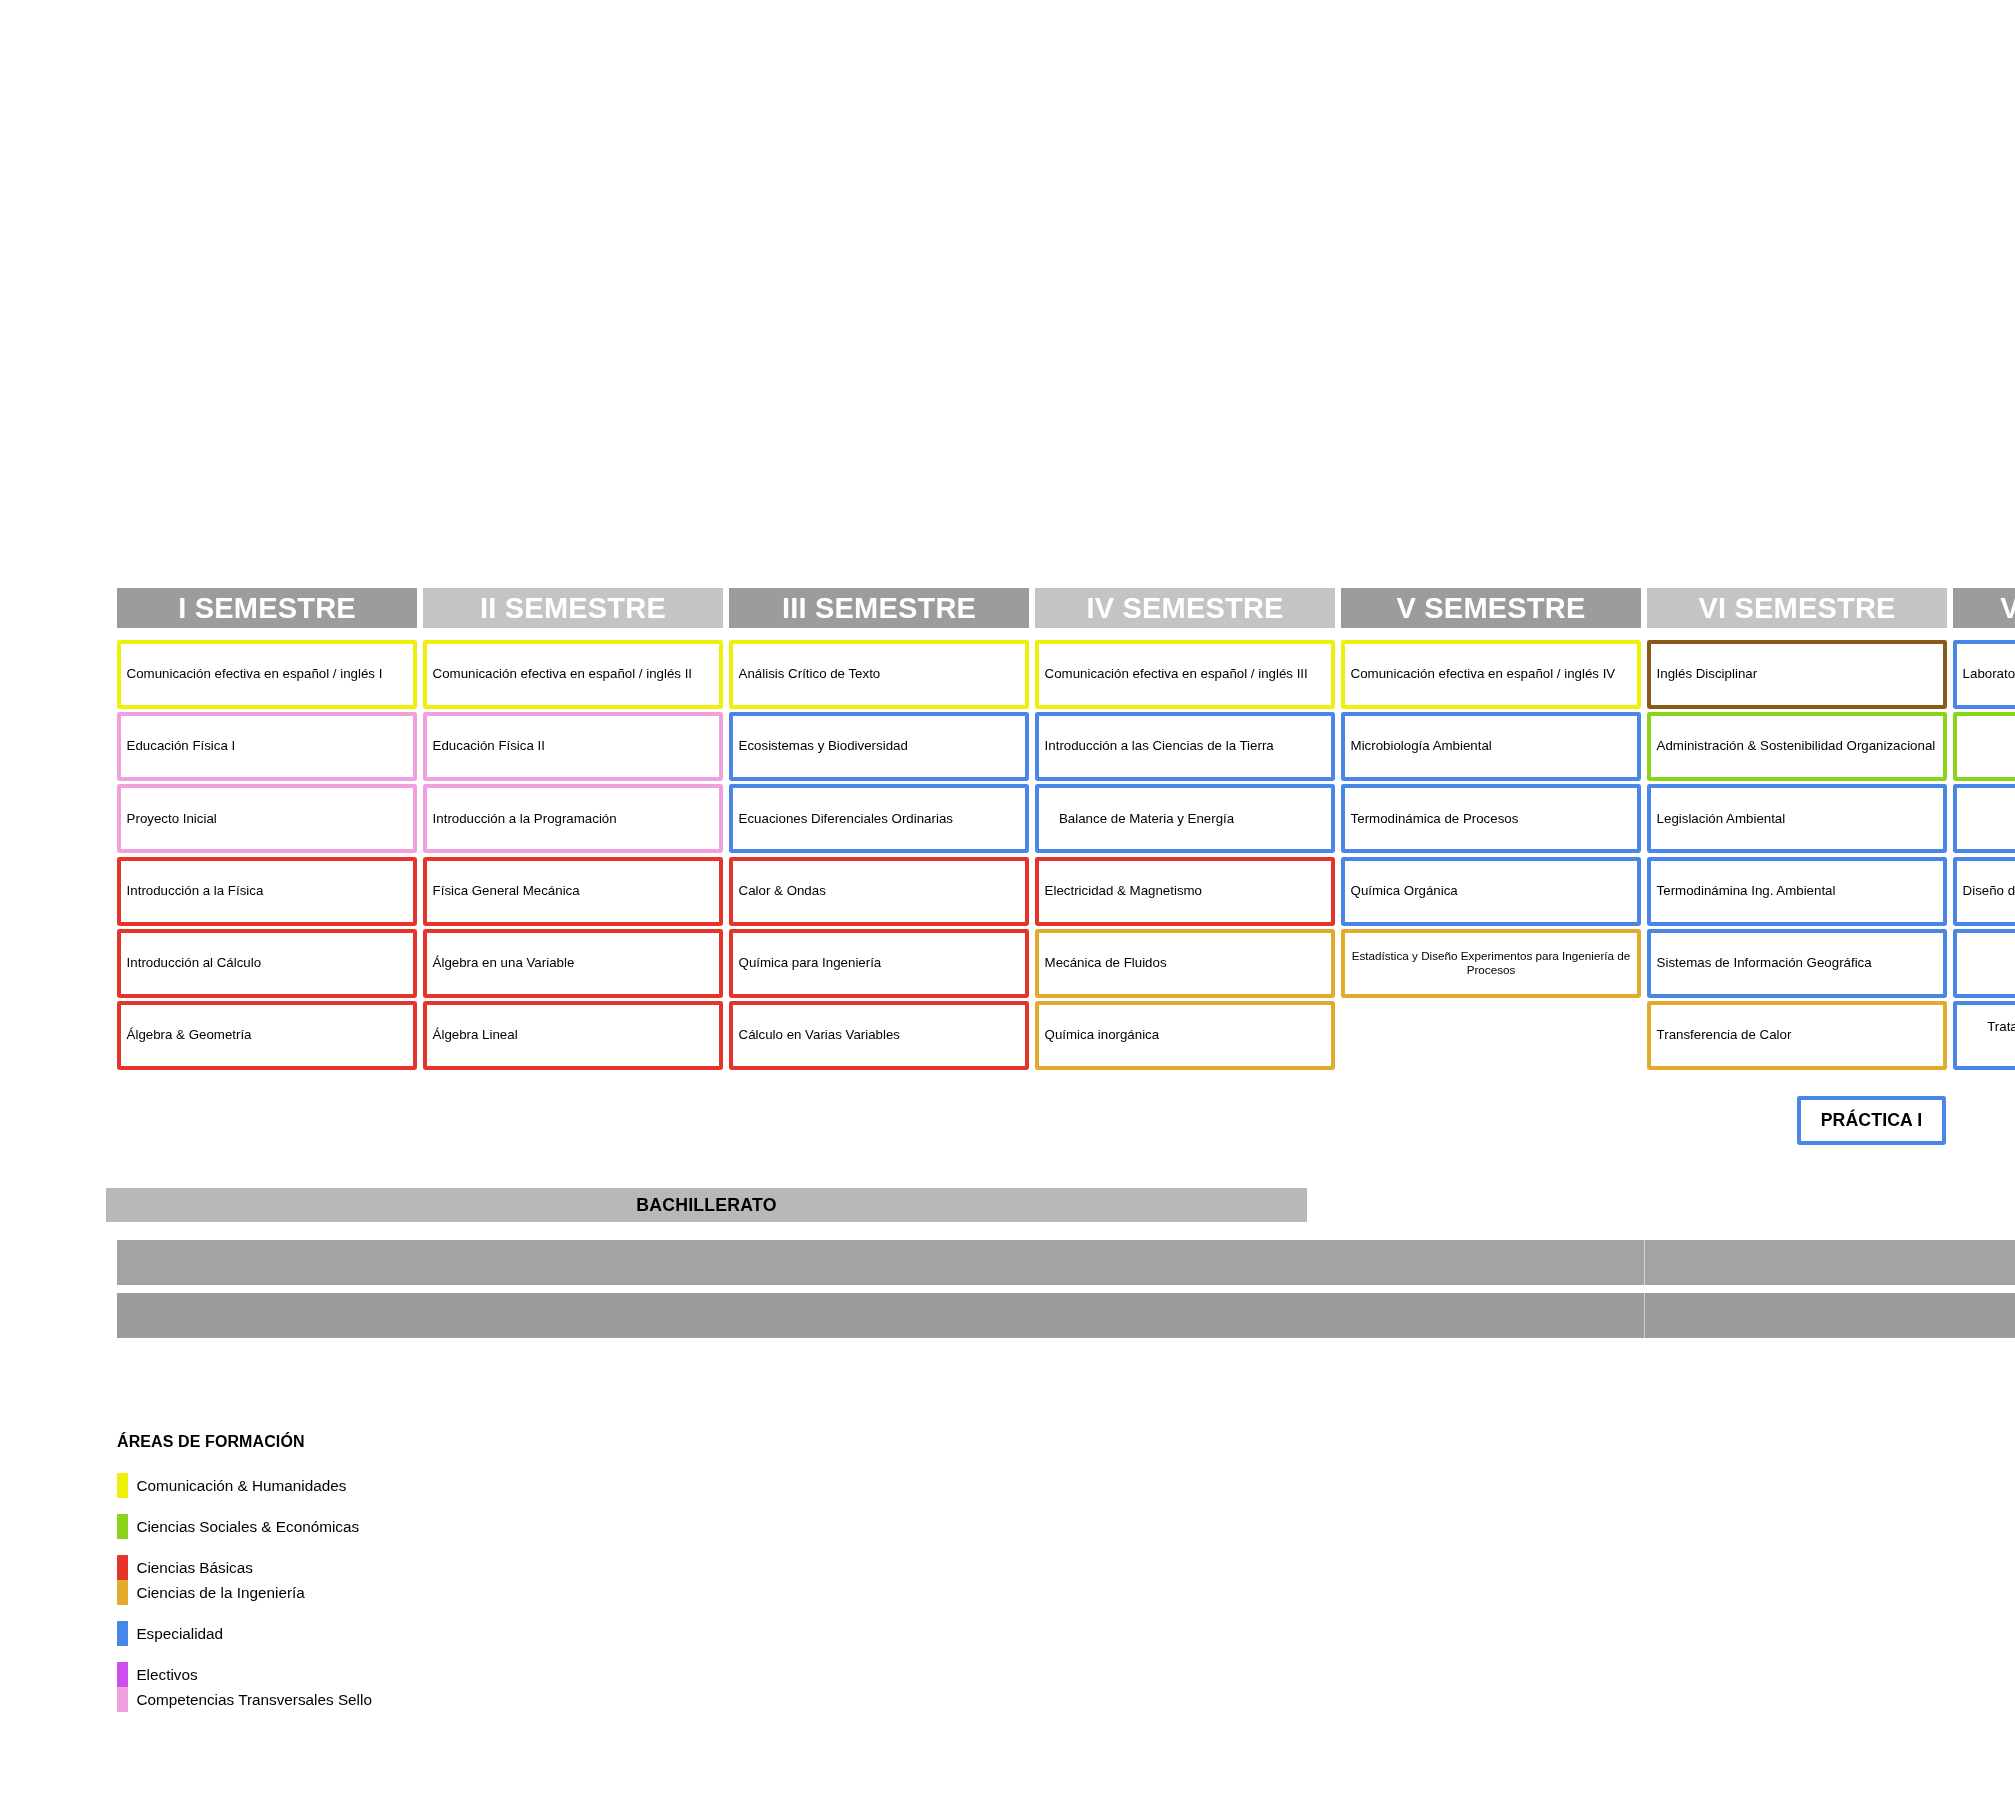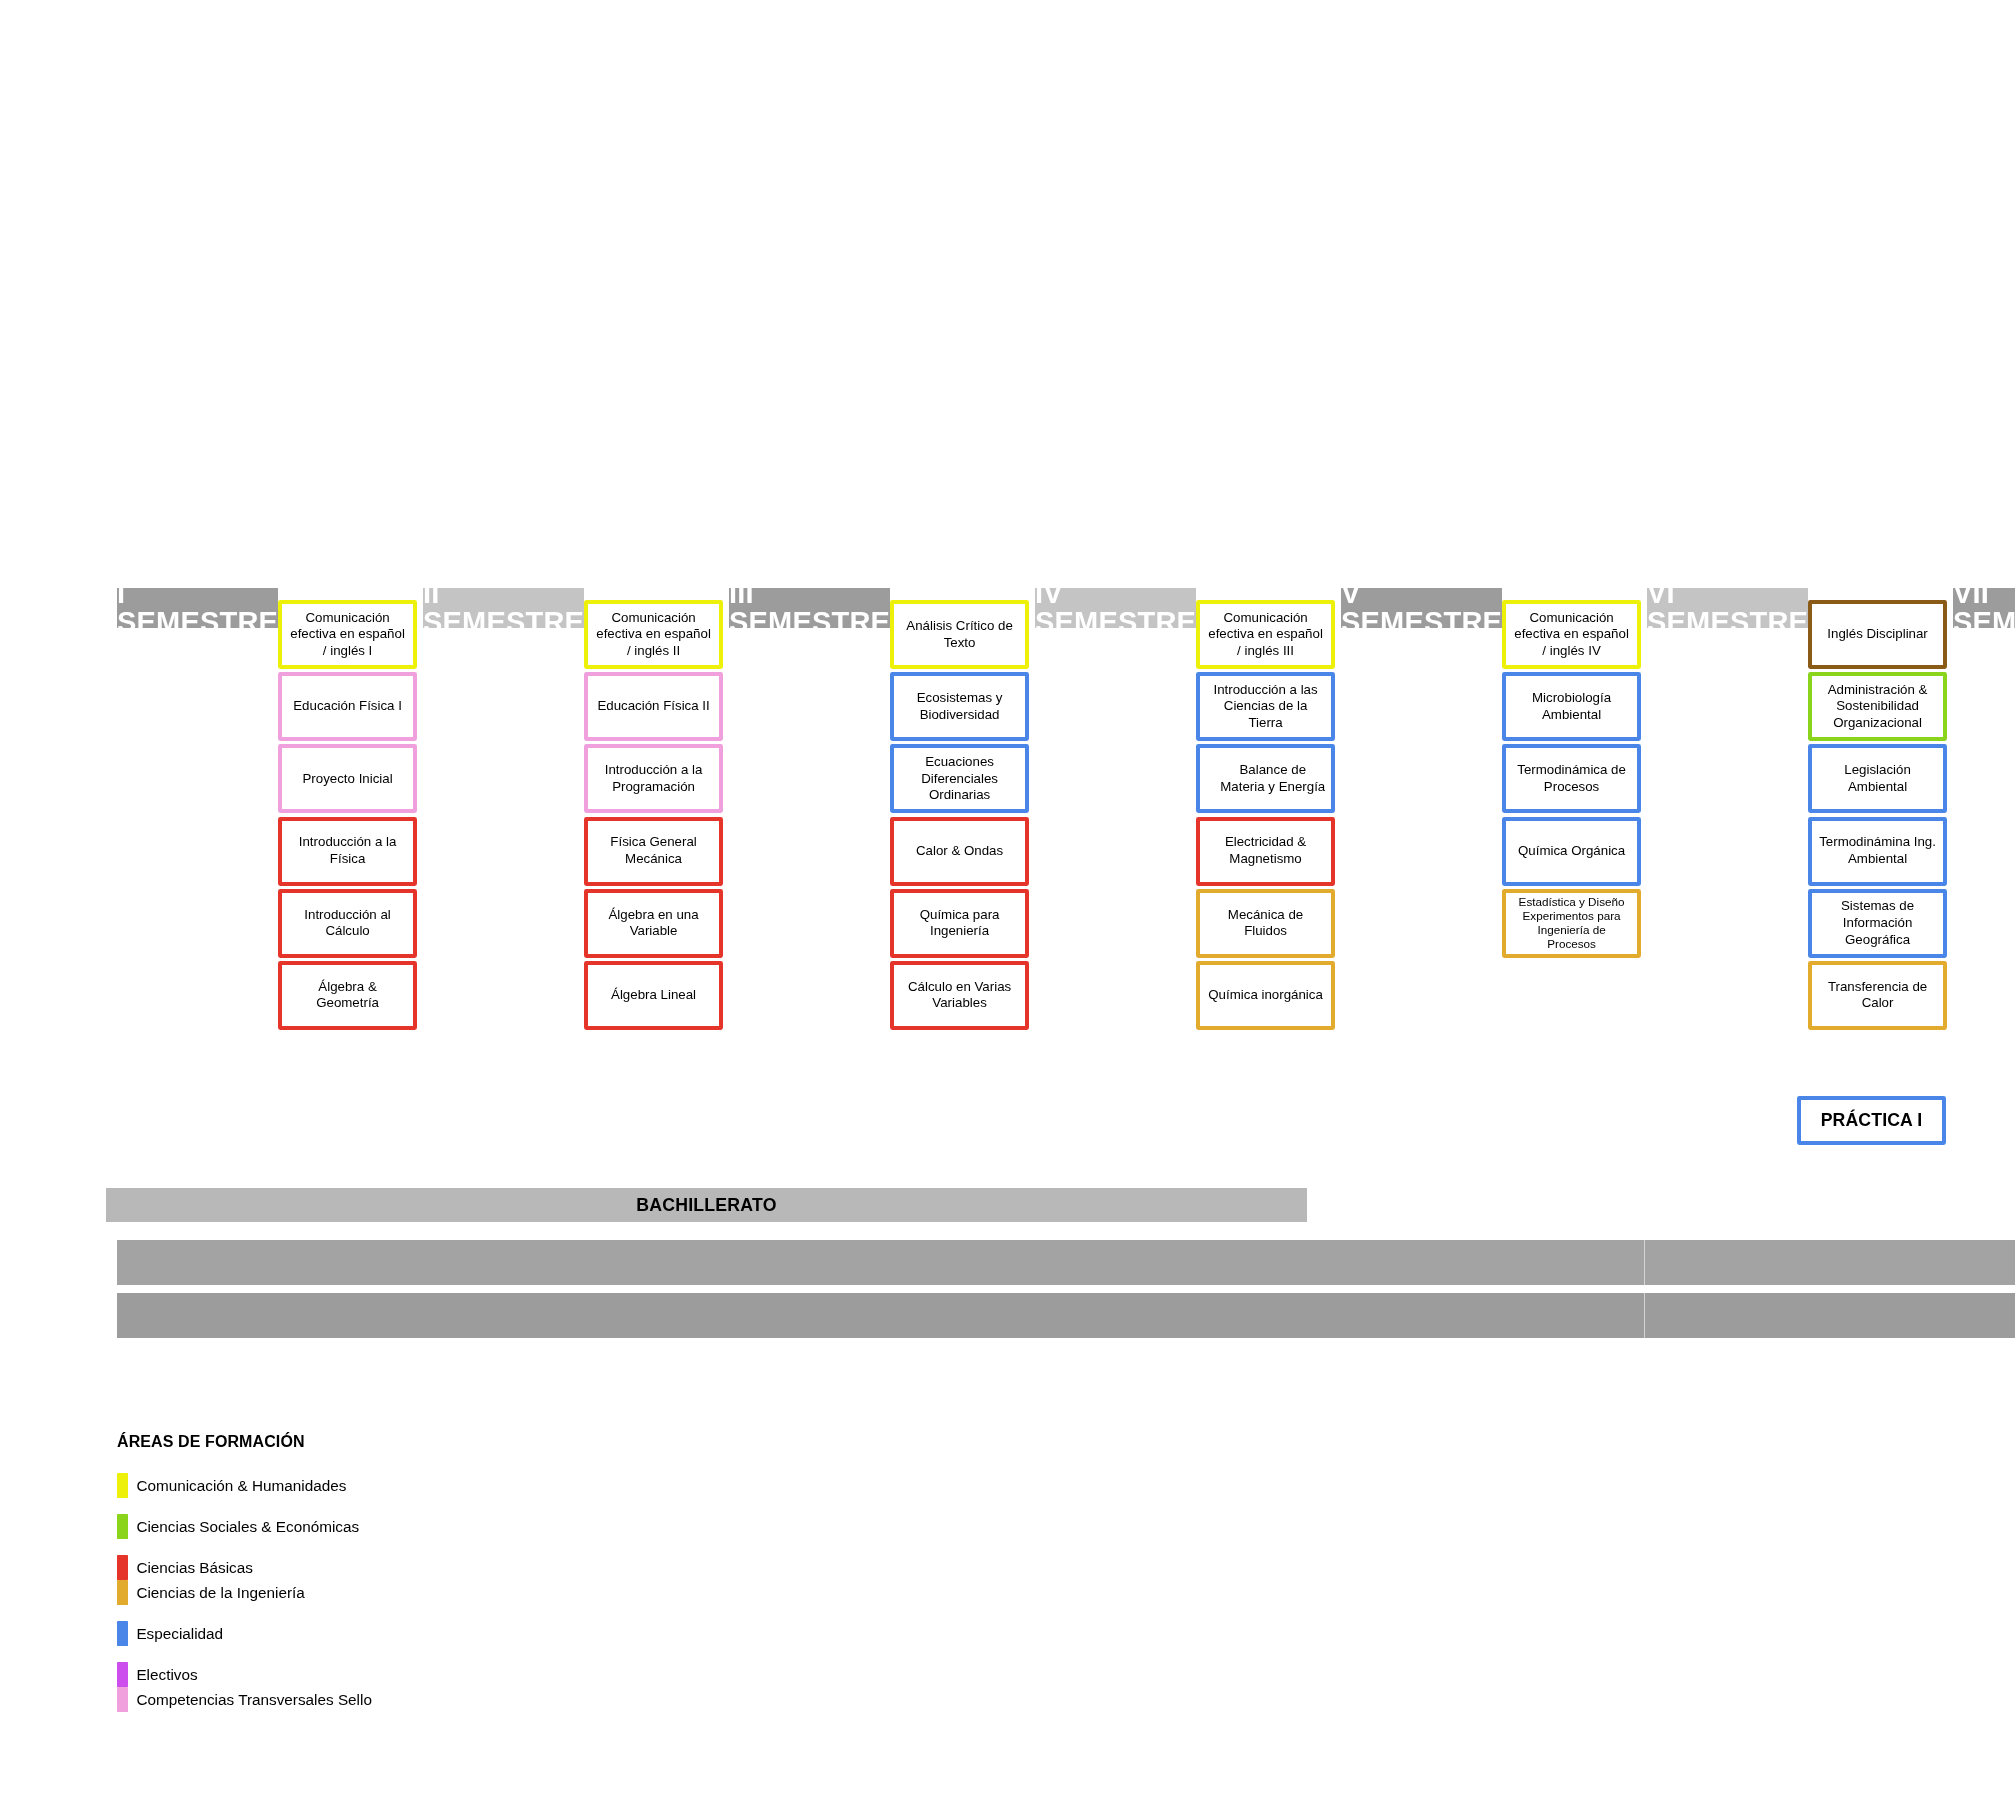--- a/index.html
+++ b/index.html
@@ -8,38 +8,38 @@
     width:3224px;height:1814px;
     font-family:"Liberation Sans","DejaVu Sans",sans-serif;
     color:#000;
     -webkit-font-smoothing:antialiased;
     overflow:hidden;
   }
   .canvas{position:relative;width:3224px;height:1814px;}
 
   
   .grid{position:absolute;top:588px;left:117px;display:flex;gap:6px;align-items:flex-start;}
-  .col{width:300px;display:flex;flex-direction:row;}
+  .col{width:300px;display:flex;flex-direction:column;}
   .col-head{
     height:40px;
     display:flex;align-items:center;justify-content:center;
     color:#ffffff;font-weight:700;font-size:29px;letter-spacing:0.2px;
     line-height:1;
   }
   .head-dark{background:#9c9c9c;}
   .head-light{background:#c4c4c4;}
 
   .courses{margin-top:12px;display:flex;flex-direction:column;gap:3.2px;}
   .course{
     height:69px;
     box-sizing:border-box;
     background:#ffffff;
     border:4.4px solid #4a86e8;
     border-radius:2.4px;
-    display:flex;align-items:center;justify-content:center;
+    display:flex;align-items:center;justify-content:flex-start;
     text-align:center;
     padding:1.6px 5.6px;
   }
   .course span{
     font-size:13.3px;line-height:1.25;font-weight:400;
     display:block;
   }
   .course.tight span{font-size:11.7px;line-height:1.2;}
 
   

